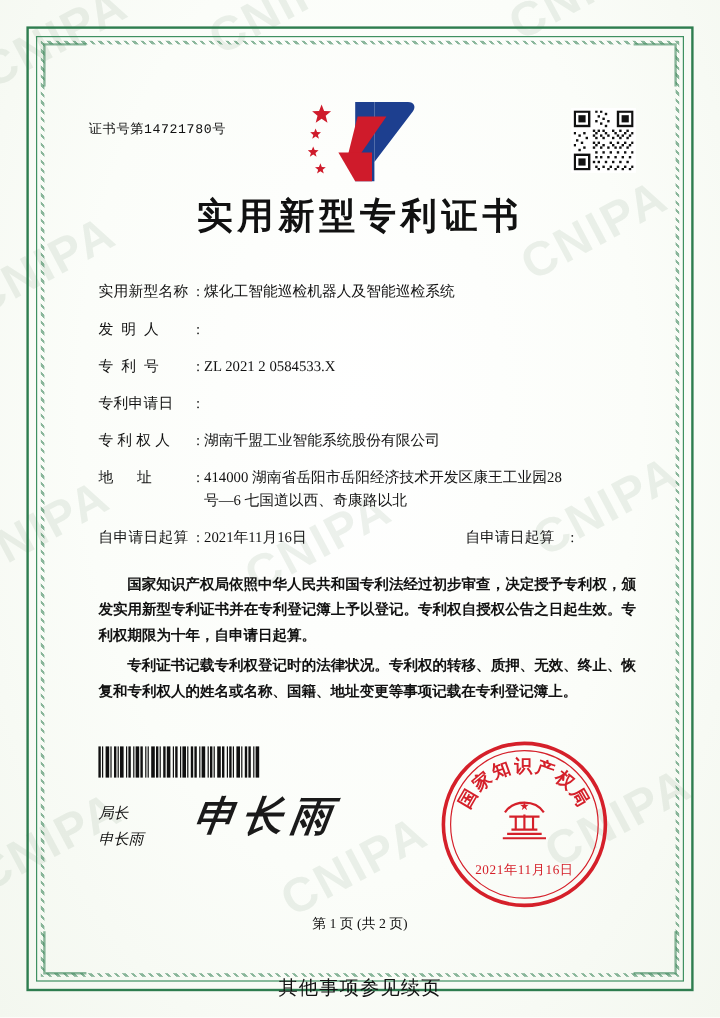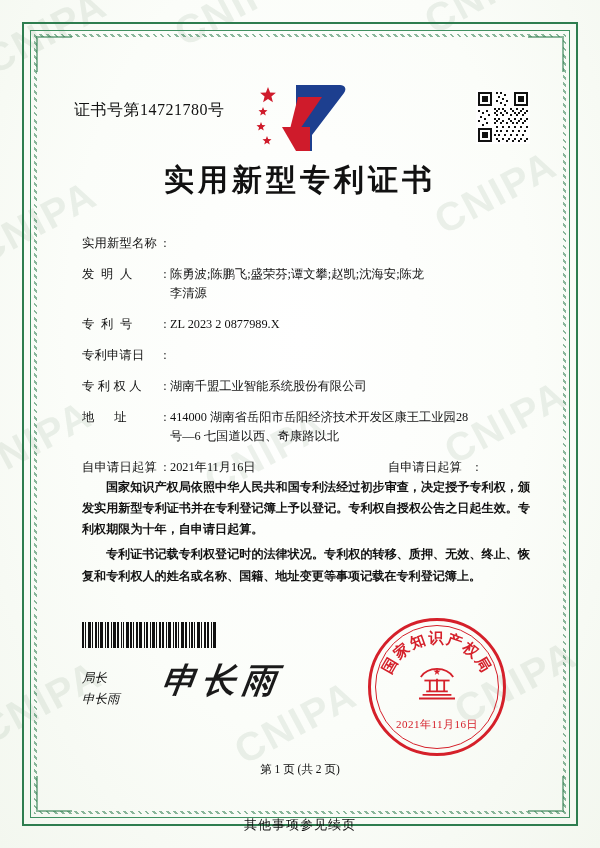--- a/index.html
+++ b/index.html
@@ -88,23 +88,24 @@
     left: 52px;
     top: 62px;
     width: 496px;
     height: 724px;
   }
 
   .cert-no {
     position: absolute;
     left: 22px;
     top: 38px;
-    font-size: 16px;
+    font-size: 11px;
     color: #111;
     letter-spacing: 0.5px;
+    font-family: Liberation Mono, monospace;
   }
 
   
   .qr {
     position: absolute;
     right: 18px;
     top: 28px;
     width: 50px;
     height: 50px;
     background: #fff;
@@ -301,21 +302,21 @@
     font-size: 11.5px;
     color: #111;
   }
 
   .footer-note {
     position: absolute;
     left: 0;
     right: 0;
     bottom: 14px;
     text-align: center;
-    font-size: 13px;
+    font-size: 16px;
     color: #111;
     letter-spacing: 1px;
   }
 </style>
 </head>
 <body>
 
 <div class="page">
 
   <div class="paper-wash"></div>
@@ -467,35 +468,32 @@
       </svg>
     </div>
 
     <div class="title">实用新型专利证书</div>
 
     <div class="fields">
 
       <div class="row">
         <span class="lbl">实用新型名称</span>
         <span class="colon">:</span>
+        <span class="val">煤化工智能巡检机器人及智能巡检系统</span>
       </div>
 
       <div class="row">
         <span class="lbl">发  明  人</span>
         <span class="colon">:</span>
-        <span class="val">
-          <span>陈勇波;陈鹏飞;盛荣芬;谭文攀;赵凯;沈海安;陈龙</span>
-          <span class="line2">李清源</span>
-        </span>
       </div>
 
       <div class="row">
         <span class="lbl">专  利  号</span>
         <span class="colon">:</span>
-        <span class="val">ZL 2023 2 0877989.X</span>
+        <span class="val">ZL 2021 2 0584533.X</span>
       </div>
 
       <div class="row">
         <span class="lbl">专利申请日</span>
         <span class="colon">:</span>
       </div>
 
       <div class="row">
         <span class="lbl">专 利 权 人</span>
         <span class="colon">:</span>

